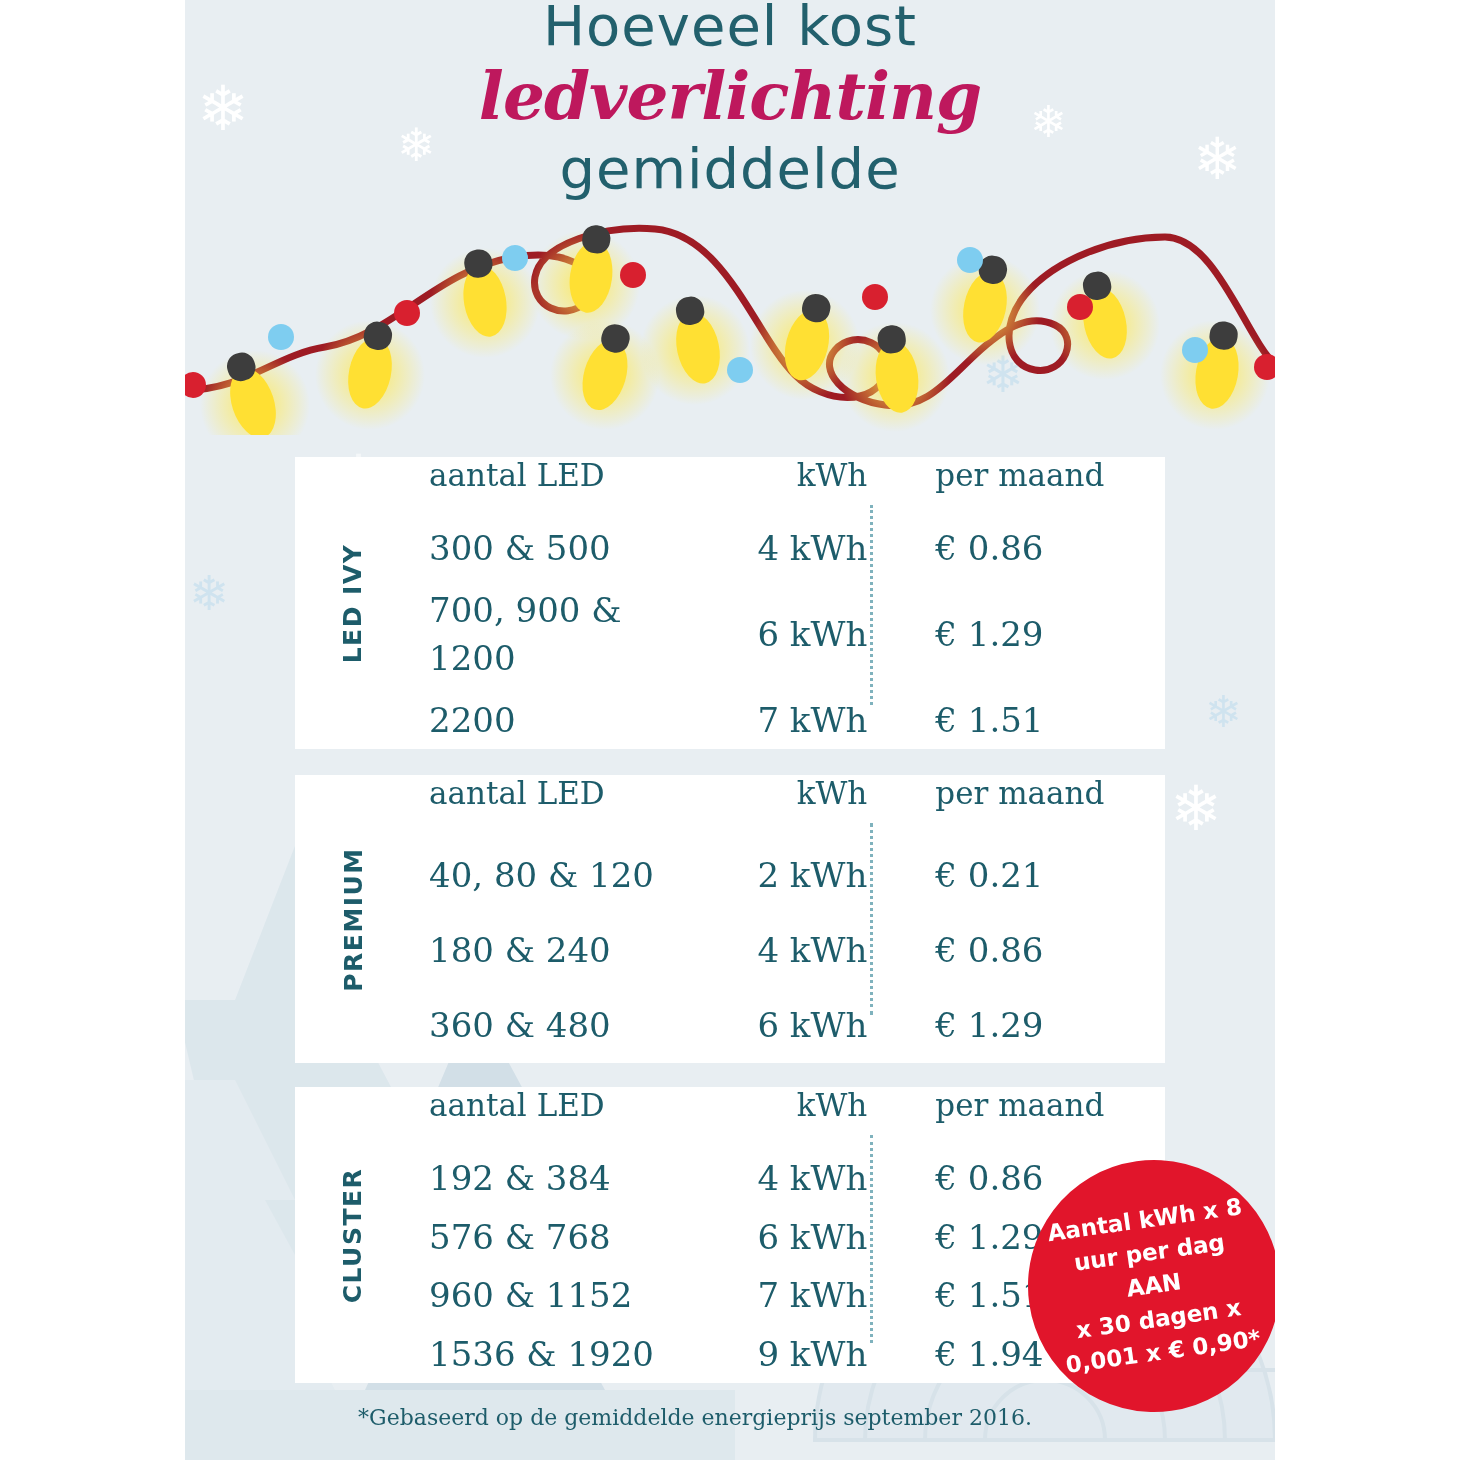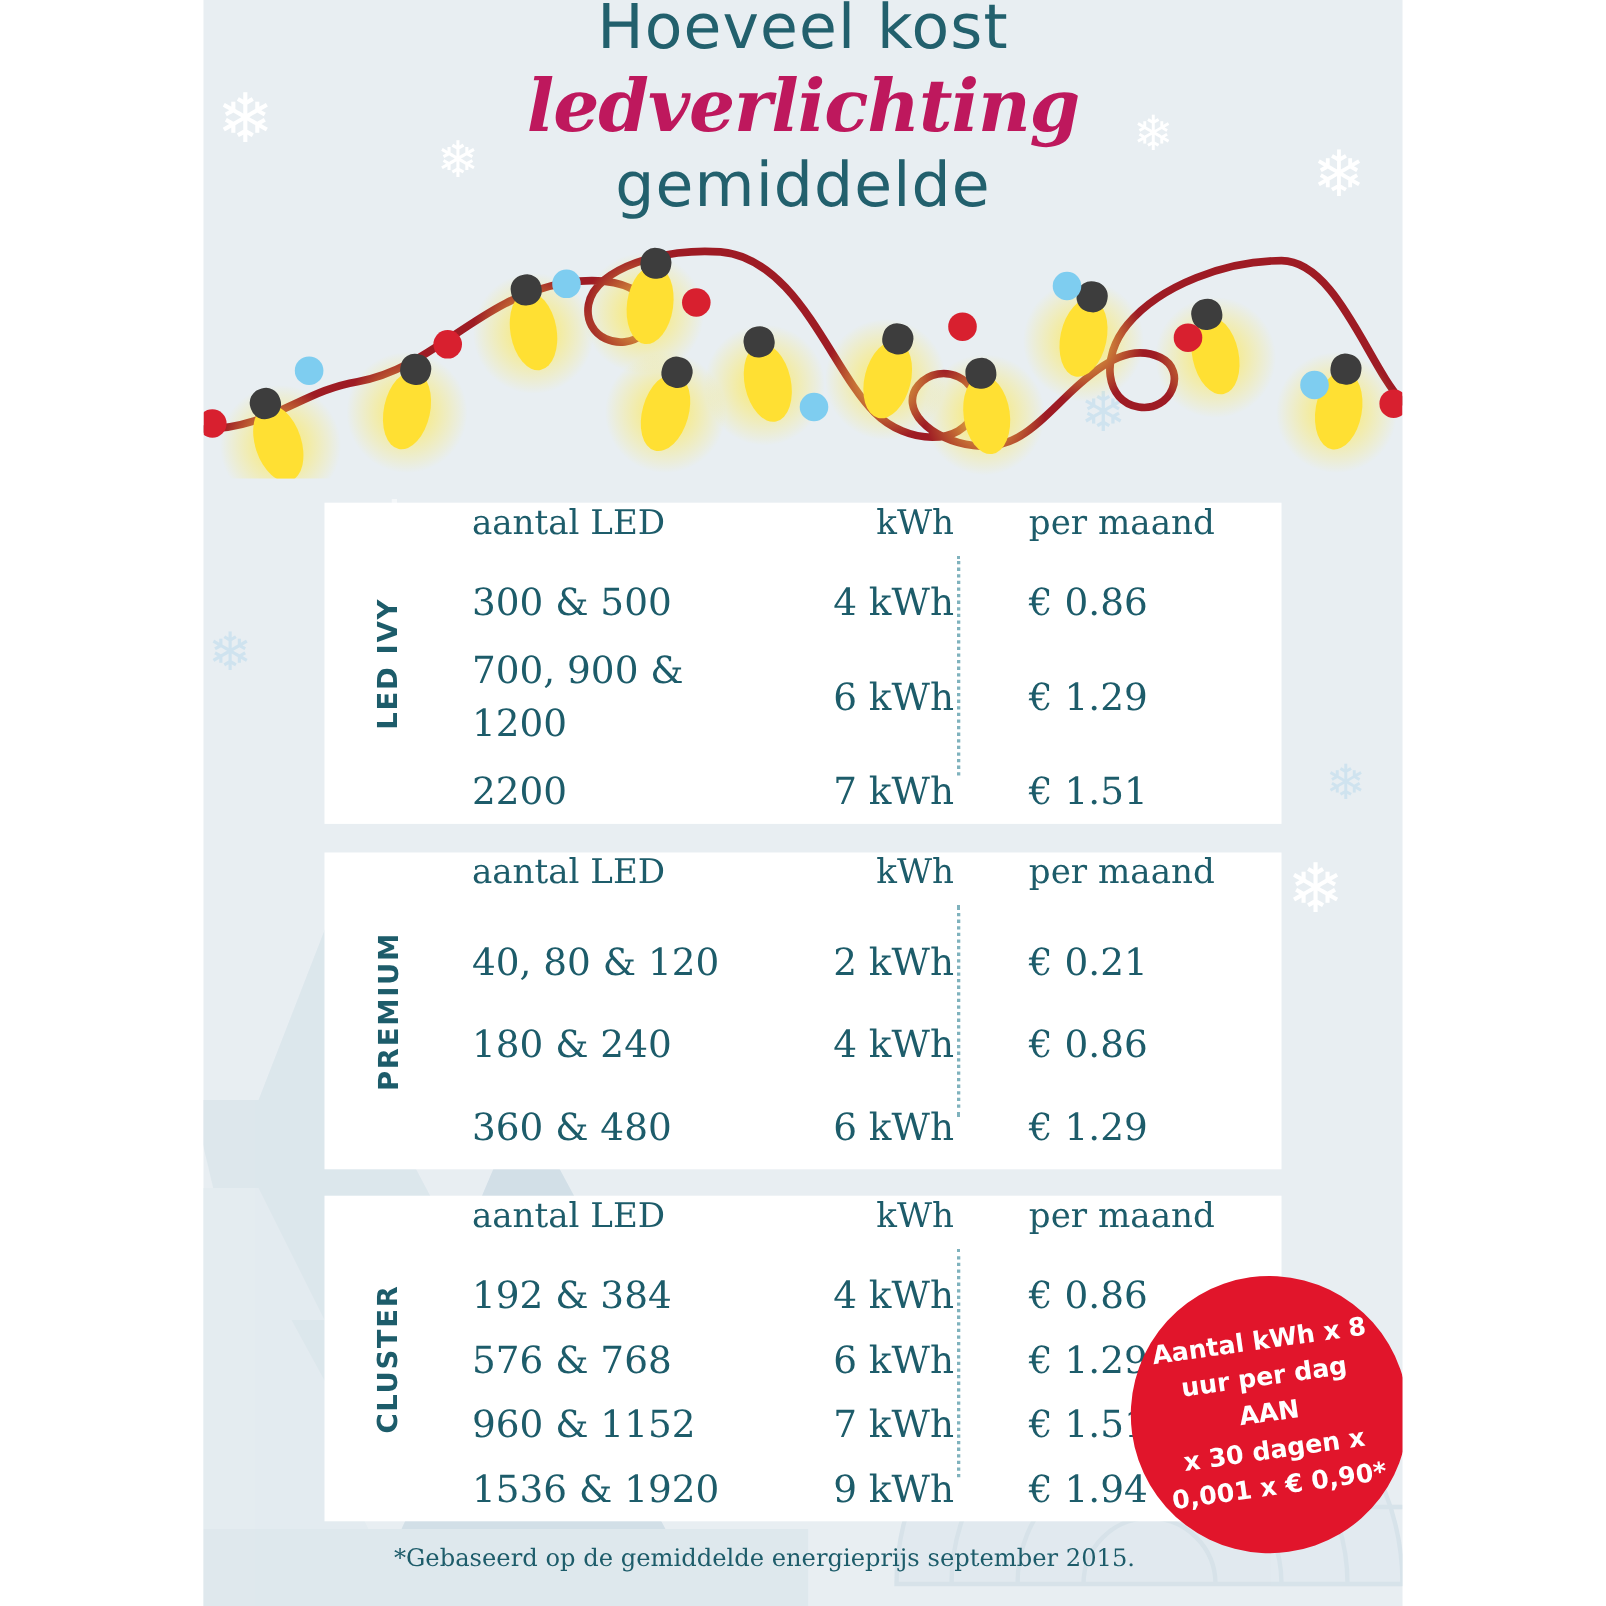--- a/index.html
+++ b/index.html
@@ -451,16 +451,16 @@
 
     <div class="badge">
       <div class="badge-text">
         <div>Aantal kWh x 8</div>
         <div>uur per dag AAN</div>
         <div>x 30 dagen x</div>
         <div>0,001 x € 0,90*</div>
       </div>
     </div>
 
-    <div class="footnote">*Gebaseerd op de gemiddelde energieprijs september 2015.</div>
+    <div class="footnote">*Gebaseerd op de gemiddelde energieprijs september 2016.</div>
 
   </div>
 </div>
 
 </body></html>

